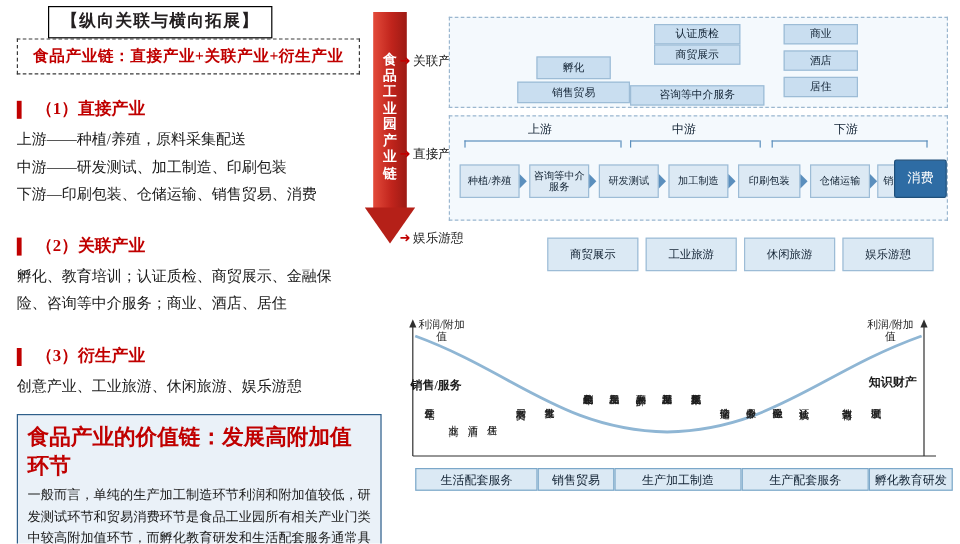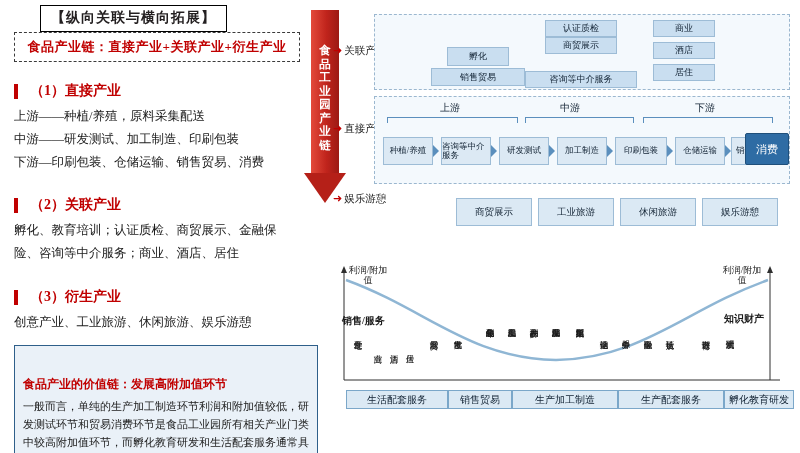--- a/index.html
+++ b/index.html
@@ -40,21 +40,21 @@
 
   .s1{top:82px;width:300px;}
   .s2{top:196px;width:295px;}
   .s3{top:288px;width:295px;}
 
   .value-box{
     position:absolute;left:14px;top:345px;width:286px;
     border:1px solid #2e5f8a;background:#eaf1f8;
     padding:6px 8px 8px 8px;
   }
-  .value-title{font-size:12px;font-weight:bold;color:#c00000;margin-bottom:4px;margin-top:24px;}
+  .value-title{font-size:18px;font-weight:bold;color:#c00000;margin-bottom:4px;}
   .value-text{font-size:11px;line-height:1.65;color:#1a1a1a;text-align:justify;}
 
   
   .redchain{
     position:absolute;left:305px;top:10px;width:40px;height:195px;
   }
   .redchain .body{
     position:absolute;left:6px;top:0;width:28px;height:165px;
     background:linear-gradient(to right,#e34a3a,#c0241c 55%,#9c1a14);
   }
@@ -90,21 +90,21 @@
   .cell.blue{background:#c9def0;}
   .cell.dark{background:#2e6ca4;color:#fff;border-color:#1f4f7a;}
 
   .lane{position:absolute;font-size:10px;color:#123;text-align:center;}
   .lanebar{position:absolute;height:1px;background:#5b8fbd;}
   .lanetick{position:absolute;width:1px;background:#5b8fbd;}
 
   .arrowbox{
     position:absolute;height:22px;background:#dce9f4;border:1px solid #9dbcd6;
     font-size:8.5px;color:#123;display:flex;align-items:center;justify-content:center;
-    line-height:1.1;
+    text-align:center;line-height:1.1;
   }
   .chev{position:absolute;width:0;height:0;border-top:6px solid transparent;border-bottom:6px solid transparent;border-left:6px solid #5b8fbd;}
 
   .botcell{
     position:absolute;top:198px;height:26px;background:#dbe9f4;border:1px solid #9dbcd6;
     font-size:9.5px;color:#123;display:flex;align-items:center;justify-content:center;
   }
 
   
   .chart{position:absolute;left:318px;top:262px;width:478px;height:188px;}

